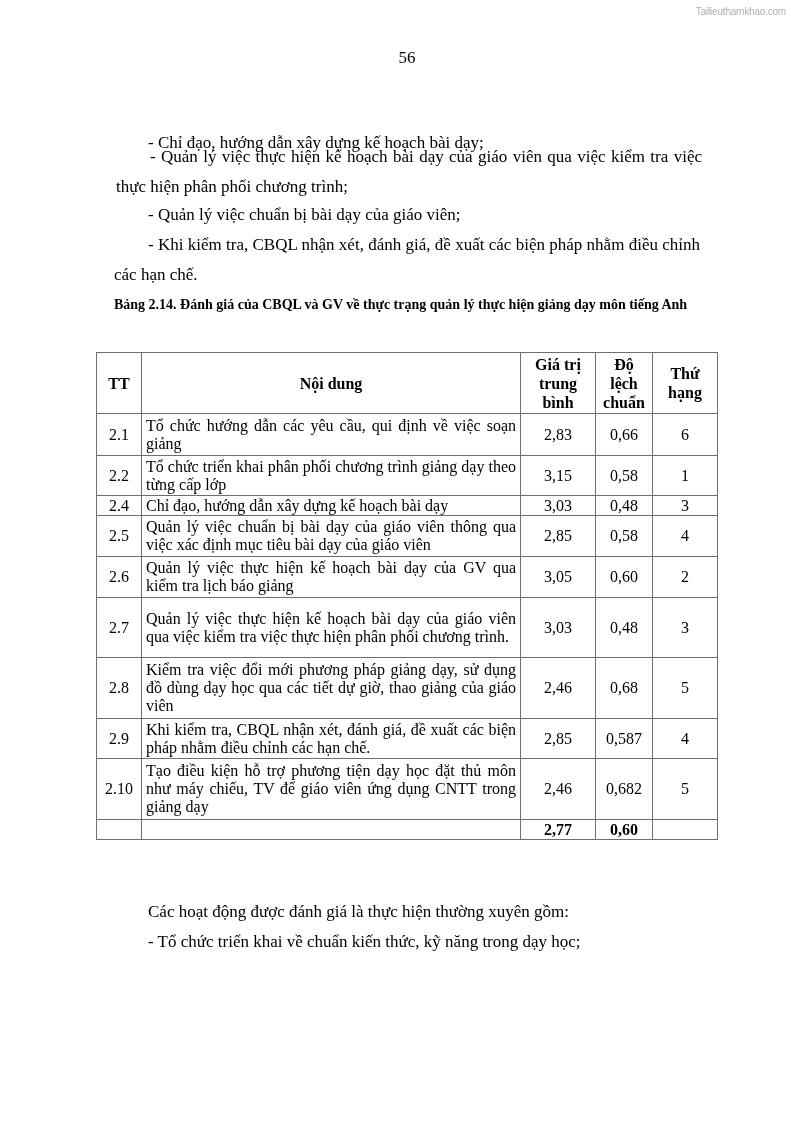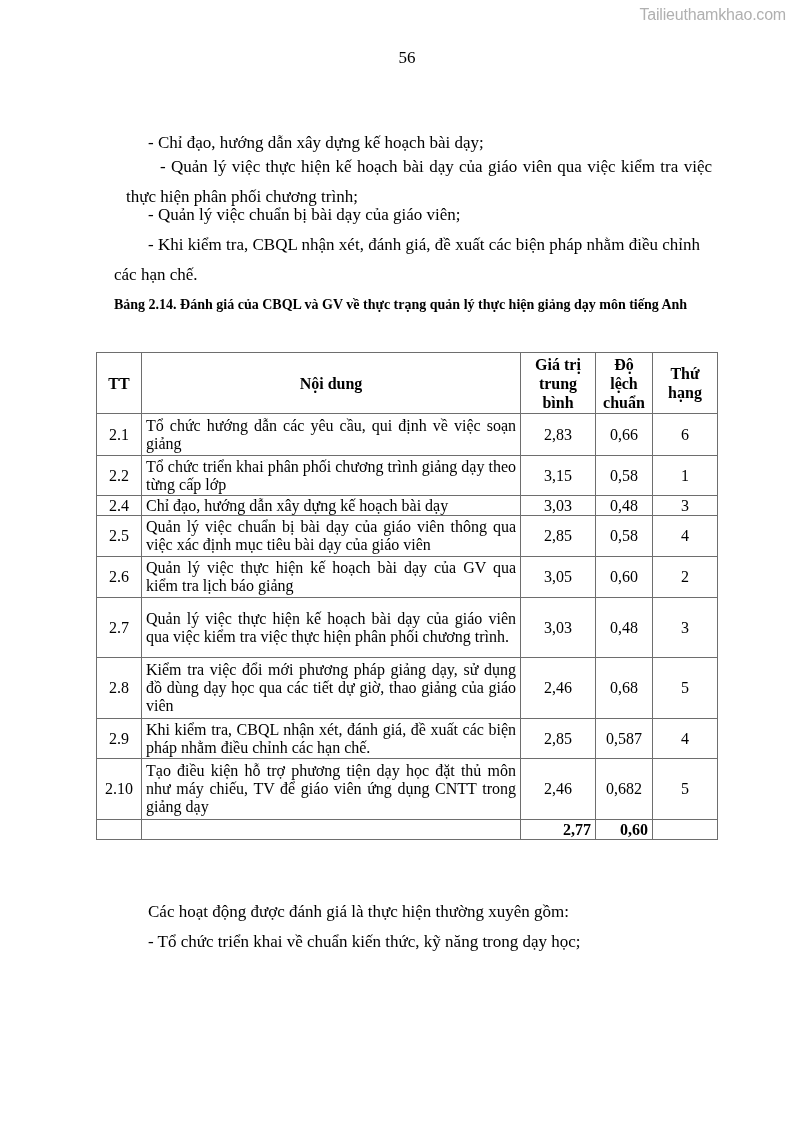--- a/index.html
+++ b/index.html
@@ -2,21 +2,21 @@
 <html><head>
 <meta charset="utf-8">
 <style>
   html, body { margin: 0; padding: 0; background: #ffffff; }
   body {
     width: 794px; height: 1123px; position: relative; overflow: hidden;
     font-family: "Liberation Serif", serif; color: #000;
   }
   .watermark {
     position: absolute; top: 6px; right: 8px;
-    font-family: "Liberation Sans", sans-serif; font-size: 16px; color: #b0b0b0;
+    font-family: "Liberation Sans", sans-serif; font-size: 10px; color: #b0b0b0;
     letter-spacing: -0.2px;
   }
   .page-number {
     position: absolute; top: 48px; left: 0; width: 814px; text-align: center;
     font-size: 17px;
   }
   .para {
     position: absolute; left: 114px; width: 586px;
     font-size: 17px; line-height: 30px; text-align: justify;
   }
@@ -29,32 +29,32 @@
     position: absolute; left: 96px; top: 352px; width: 621px;
     border-collapse: collapse; font-size: 16px; table-layout: fixed;
   }
   table.data td, table.data th {
     border: 1px solid #6e6e6e; padding: 0 4px; vertical-align: middle;
   }
   table.data th { font-weight: bold; text-align: center; line-height: 19px; height: 60px; }
   td.tt { text-align: center; }
   td.content { text-align: justify; line-height: 18px; padding: 0 5px 0 6px; }
   td.num { text-align: center; }
-  tr.total td { height: 19px; font-weight: bold; text-align: right; }
+  tr.total td { height: 19px; font-weight: bold; }
   .after1 { top: 897px; }
   .after2 { top: 927px; }
 </style>
 </head>
 <body>
 
 <div class="watermark">Tailieuthamkhao.com</div>
 <div class="page-number">56</div>
 
 <p class="para indent" style="top:128px;margin:0;">- Chỉ đạo, hướng dẫn xây dựng kế hoạch bài dạy;</p>
-<p class="para indent" style="top:140px;margin:12px;">- Quản lý việc thực hiện kế hoạch bài dạy của giáo viên qua việc kiểm tra việc thực hiện phân phối chương trình;</p>
+<p class="para indent" style="top:140px;margin:2px;">- Quản lý việc thực hiện kế hoạch bài dạy của giáo viên qua việc kiểm tra việc thực hiện phân phối chương trình;</p>
 <p class="para indent" style="top:200px;margin:0;">- Quản lý việc chuẩn bị bài dạy của giáo viên;</p>
 <p class="para indent" style="top:230px;margin:0;">- Khi kiểm tra, CBQL nhận xét, đánh giá, đề xuất các biện pháp nhằm điều chỉnh các hạn chế.</p>
 
 <div class="caption">Bảng 2.14. Đánh giá của CBQL và GV về thực trạng quản lý thực hiện giảng dạy môn tiếng Anh</div>
 
 <table class="data">
   <colgroup>
     <col style="width:45px">
     <col style="width:379px">
     <col style="width:75px">

